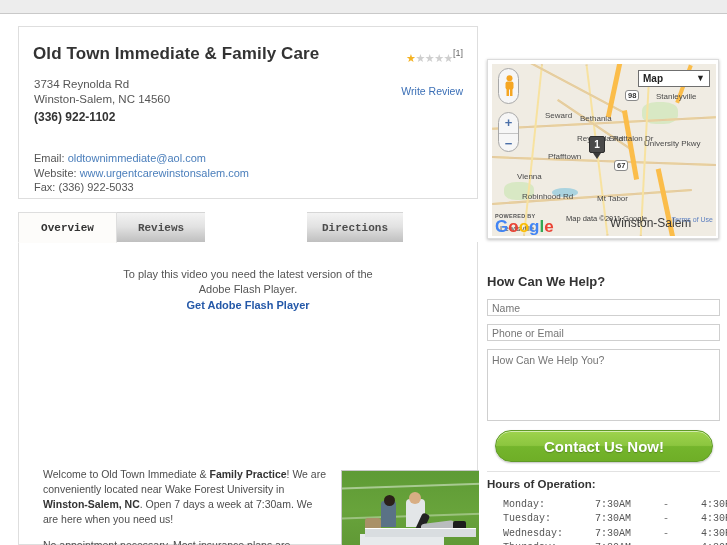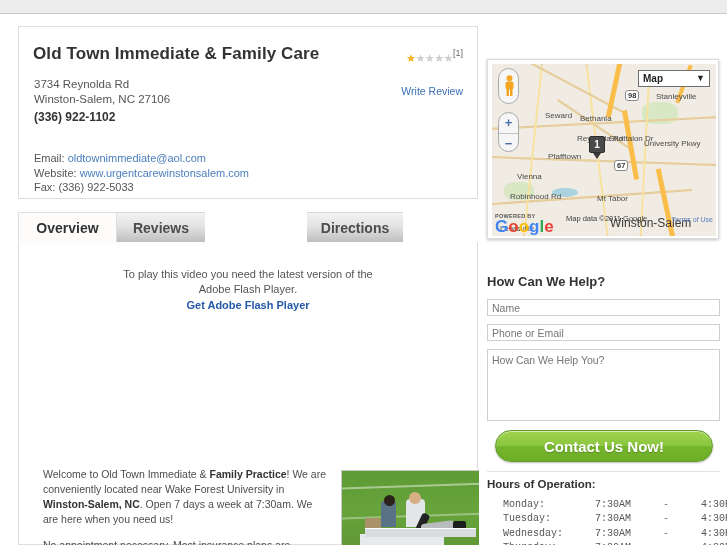--- a/index.html
+++ b/index.html
@@ -74,23 +74,23 @@
     font-size: 10.5px; color: #3b6fb6; text-decoration: none;
   }
 
   
   #tabs {
     position: absolute; left: 18px; top: 197px;
     width: 460px; height: 31px;
   }
   .tab {
     position: absolute; top: 0; height: 31px;
-    font-size: 14px; color: #4c4c4c; font-weight: bold;
+    font-size: 11px; color: #4c4c4c; font-weight: bold;
     text-align: center; line-height: 30px;
-    cursor: pointer; user-select: none;
+    cursor: pointer; user-select: none; font-family: Liberation Mono, monospace;
   }
   .tab.inactive {
     background: linear-gradient(to bottom, #f3f3f3 0%, #e2e2e2 45%, #bdbdbd 100%);
     border-top: 1px solid #d6d6d6;
   }
   .tab.active {
     background: #fdfcfa;
     border: 1px solid #dedede;
     border-bottom: 1px solid #fdfcfa;
     color: #333;
@@ -291,21 +291,21 @@
 
 <div id="page">
 
   <div id="left-col">
 
     <div id="biz-card">
       <div id="biz-name">Old Town Immediate &amp; Family Care</div>
 
       <div id="biz-addr">
         <div>3734 Reynolda Rd</div>
-        <div>Winston-Salem, NC 27106</div>
+        <div>Winston-Salem, NC 14560</div>
       </div>
 
       <div id="biz-phone">(336) 922-1102</div>
 
       <div id="biz-contact">
         <div>
           <span class="lbl">Email:</span>
           <a href="#">oldtownimmediate@aol.com</a>
         </div>
         <div>
@@ -388,21 +388,21 @@
         <div class="mhwy" style="left:190px;top:0px;width:4px;height:40px;transform:rotate(20deg);"></div>
 
         <div id="map-labels">
             <div class="mlabel" style="left: 164px; top: 28px;">Stanleyville</div>
             <div class="mlabel" style="left: 53px; top: 47px;">Seward</div>
             <div class="mlabel" style="left: 88px; top: 50px;">Bethania</div>
             <div class="mlabel" style="left: 56px; top: 88px;">Pfafftown</div>
             <div class="mlabel" style="left: 25px; top: 108px;">Vienna</div>
             <div class="mlabel" style="left: 105px; top: 130px;">Mt Tabor</div>
             <div class="mlabel" style="left: 85px; top: 70px;">Reynolda Rd</div>
-            <div class="mlabel" style="left: 10px; top: 128px; padding-left: 8px;">Robinhood Rd</div>
+            <div class="mlabel" style="left: 22px; top: 128px; padding-left: 8px;">Robinhood Rd</div>
             <div class="mlabel" style="left: 117px; top: 70px;">Shattalon Dr</div>
             <div class="mlabel" style="left: 152px; top: 75px;">University Pkwy</div>
             <div class="mlabel" style="left: 8px; top: 160px;">Lewisville</div>
             <div class="mlabel mlabel-big" style="left: 118px; top: 152px;">Winston-Salem</div>
           </div>
         <div id="map-shields">
             <div class="shield" style="left: 133px; top: 26px;">98</div>
             <div class="shield" style="left: 122px; top: 96px;">67</div>
           </div>
 

